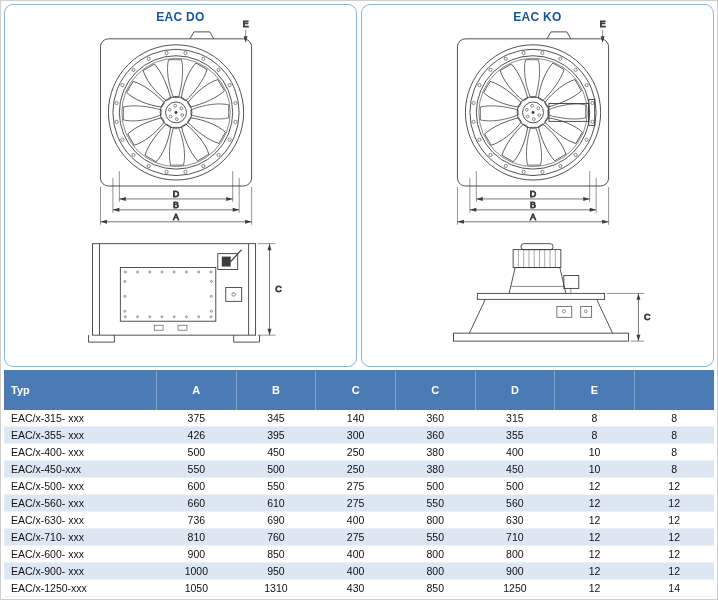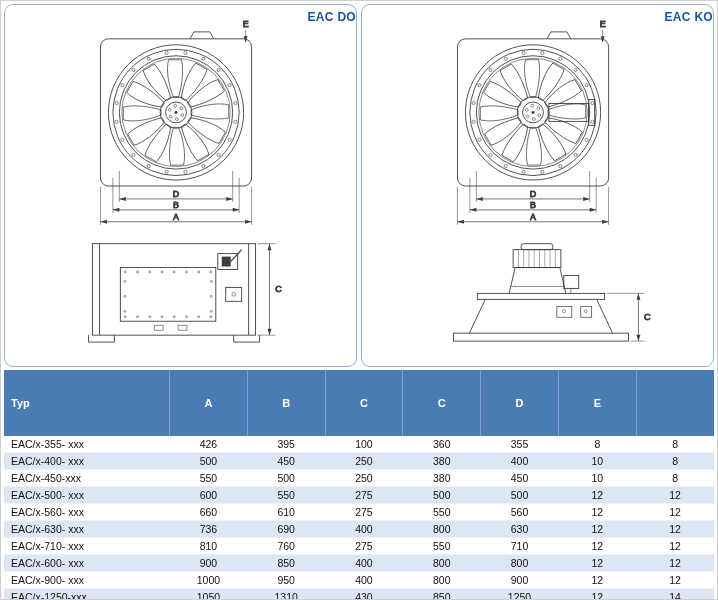--- a/index.html
+++ b/index.html
@@ -10,31 +10,31 @@
   }
   .page{padding:3px;}
   .drawings-row{display:flex;gap:4px;}
   .panel{
     flex:1;position:relative;height:363px;background:#fff;
     border:1.5px solid var(--panel-border,#8ab4d8);
     border-radius:9px;box-sizing:border-box;overflow:hidden;
   }
   .panel-title{
     position:absolute;top:5px;left:0;width:100%;z-index:2;
-    text-align:right;font-size:12px;font-weight:bold;
+    text-align:center;font-size:12px;font-weight:bold;
     color:var(--title-color,#17559c);letter-spacing:.3px;
   }
   .panel svg{position:absolute;left:0;top:0;width:100%;height:100%;}
   svg text{font-family:"Liberation Sans", sans-serif;}
   .dim-table{
     width:710px;margin-top:3px;border-collapse:collapse;table-layout:fixed;
   }
   .dim-table th{
     background:var(--table-header-bg,#4a7bb5);color:#fff;
-    font-size:11px;font-weight:bold;height:34px;padding:16px;
+    font-size:11px;font-weight:bold;height:34px;padding:3px;
     border-right:1px solid rgba(255,255,255,.3);text-align:center;
   }
   .dim-table th:last-child{border-right:none;}
   .dim-table th.typ{text-align:left;padding-left:7px;width:142px;}
   .dim-table td{
     font-size:10.5px;color:#111;text-align:center;height:16px;padding:0;
     border-bottom:1px solid #edf2f8;
   }
   .dim-table td.typ{text-align:left;padding-left:7px;}
   .dim-table tbody tr:nth-child(even){background:var(--row-alt-bg,#dce7f3);}
@@ -283,24 +283,34 @@
           <th>B</th>
           <th>C</th>
           <th>C</th>
           <th>D</th>
           <th>E</th>
           <th></th>
         </tr>
     </thead>
     <tbody>
         <tr>
+          <td class="typ">EAC/x-315- xxx</td>
+          <td>375</td>
+          <td>345</td>
+          <td>140</td>
+          <td>360</td>
+          <td>315</td>
+          <td>8</td>
+          <td>8</td>
+        </tr>
+        <tr>
           <td class="typ">EAC/x-355- xxx</td>
           <td>426</td>
           <td>395</td>
-          <td>100</td>
+          <td>300</td>
           <td>360</td>
           <td>355</td>
           <td>8</td>
           <td>8</td>
         </tr>
         <tr>
           <td class="typ">EAC/x-400- xxx</td>
           <td>500</td>
           <td>450</td>
           <td>250</td>

